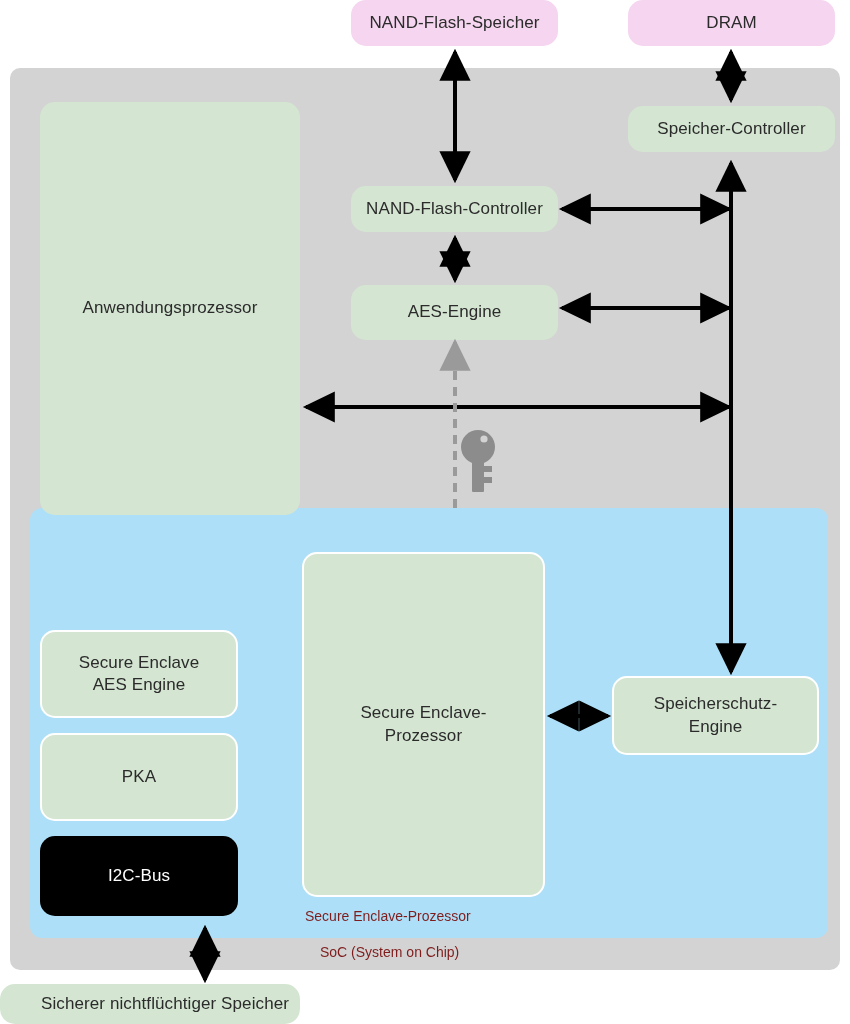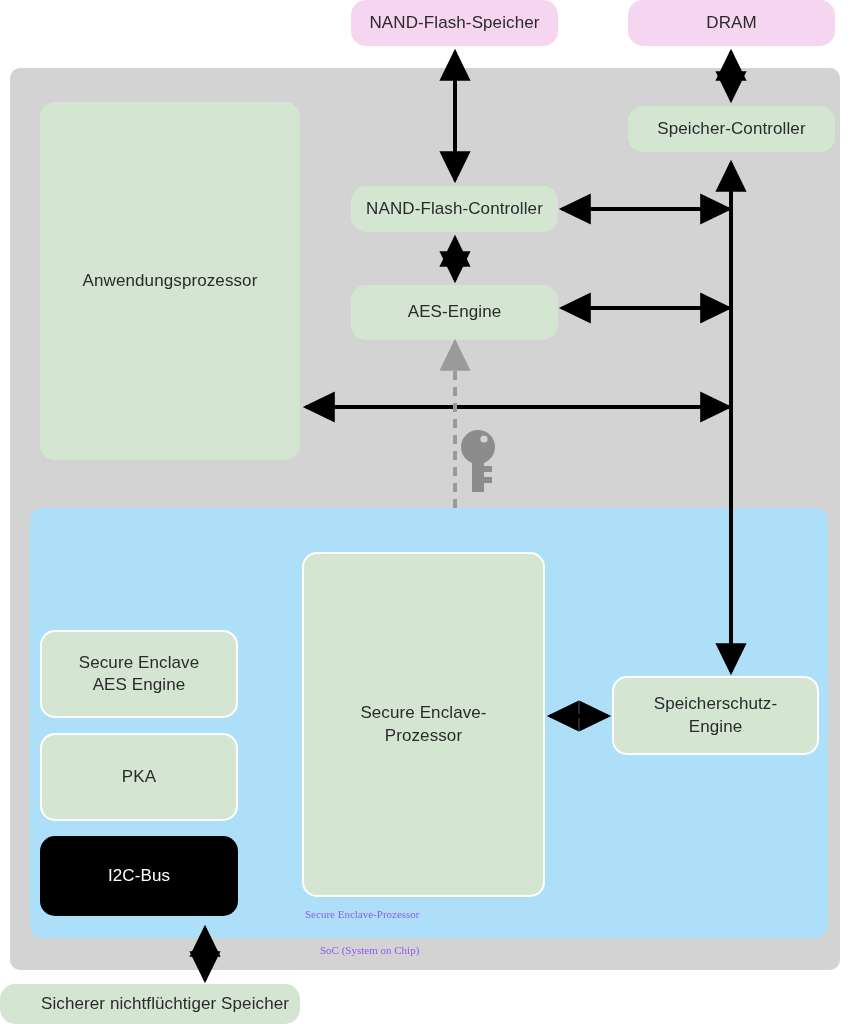--- a/index.html
+++ b/index.html
@@ -47,24 +47,23 @@
     letter-spacing: 0.1px;
     padding: 2px 6px;
   }
   .green   { background: #d4e6d2; color: #2b2b2b; }
   .pink    { background: #f5d5ef; color: #2b2b2b; }
   .black   { background: #000000; color: #ffffff; }
   .bordered { border: 2px solid #ffffff; }
 
   
   .caption {
-    font-size: 11px;
-    color: #8b5cf6;
+    font-size: 14px;
+    color: #7f1d1d;
     white-space: nowrap;
-    font-family: Liberation Serif, serif;
   }
 
   
   #wires {
     position: absolute;
     left: 0; top: 0;
     width: 850px; height: 1024px;
     pointer-events: none;
   }
 </style>
@@ -77,21 +76,21 @@
   <div class="abs enclave-region"></div>
 
   <div class="abs node pink" style="left:351px; top:0px; width:207px; height:46px;">
     <span>NAND-Flash-Speicher</span>
   </div>
 
   <div class="abs node pink" style="left:628px; top:0px; width:207px; height:46px;">
     <span>DRAM</span>
   </div>
 
-  <div class="abs node green" style="left:40px; top:102px; width:260px; height:358px;">
+  <div class="abs node green" style="left:40px; top:102px; width:260px; height:413px;">
     <span>Anwendungsprozessor</span>
   </div>
 
   <div class="abs node green" style="left:628px; top:106px; width:207px; height:46px;">
     <span>Speicher-Controller</span>
   </div>
 
   <div class="abs node green" style="left:351px; top:186px; width:207px; height:46px;">
     <span>NAND-Flash-Controller</span>
   </div>

